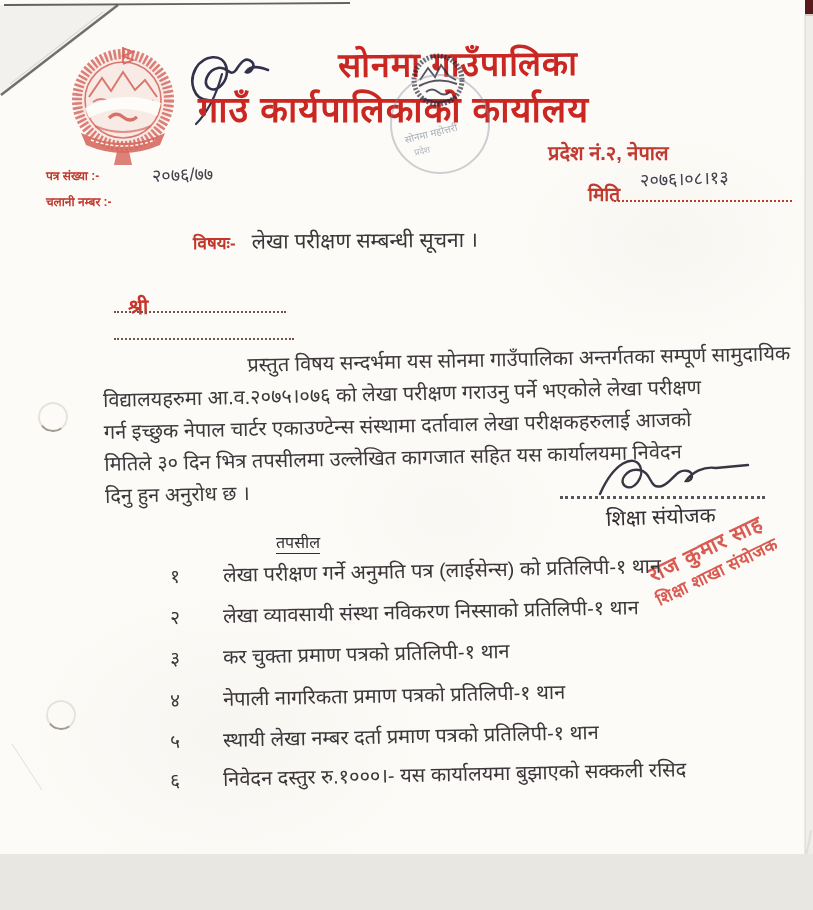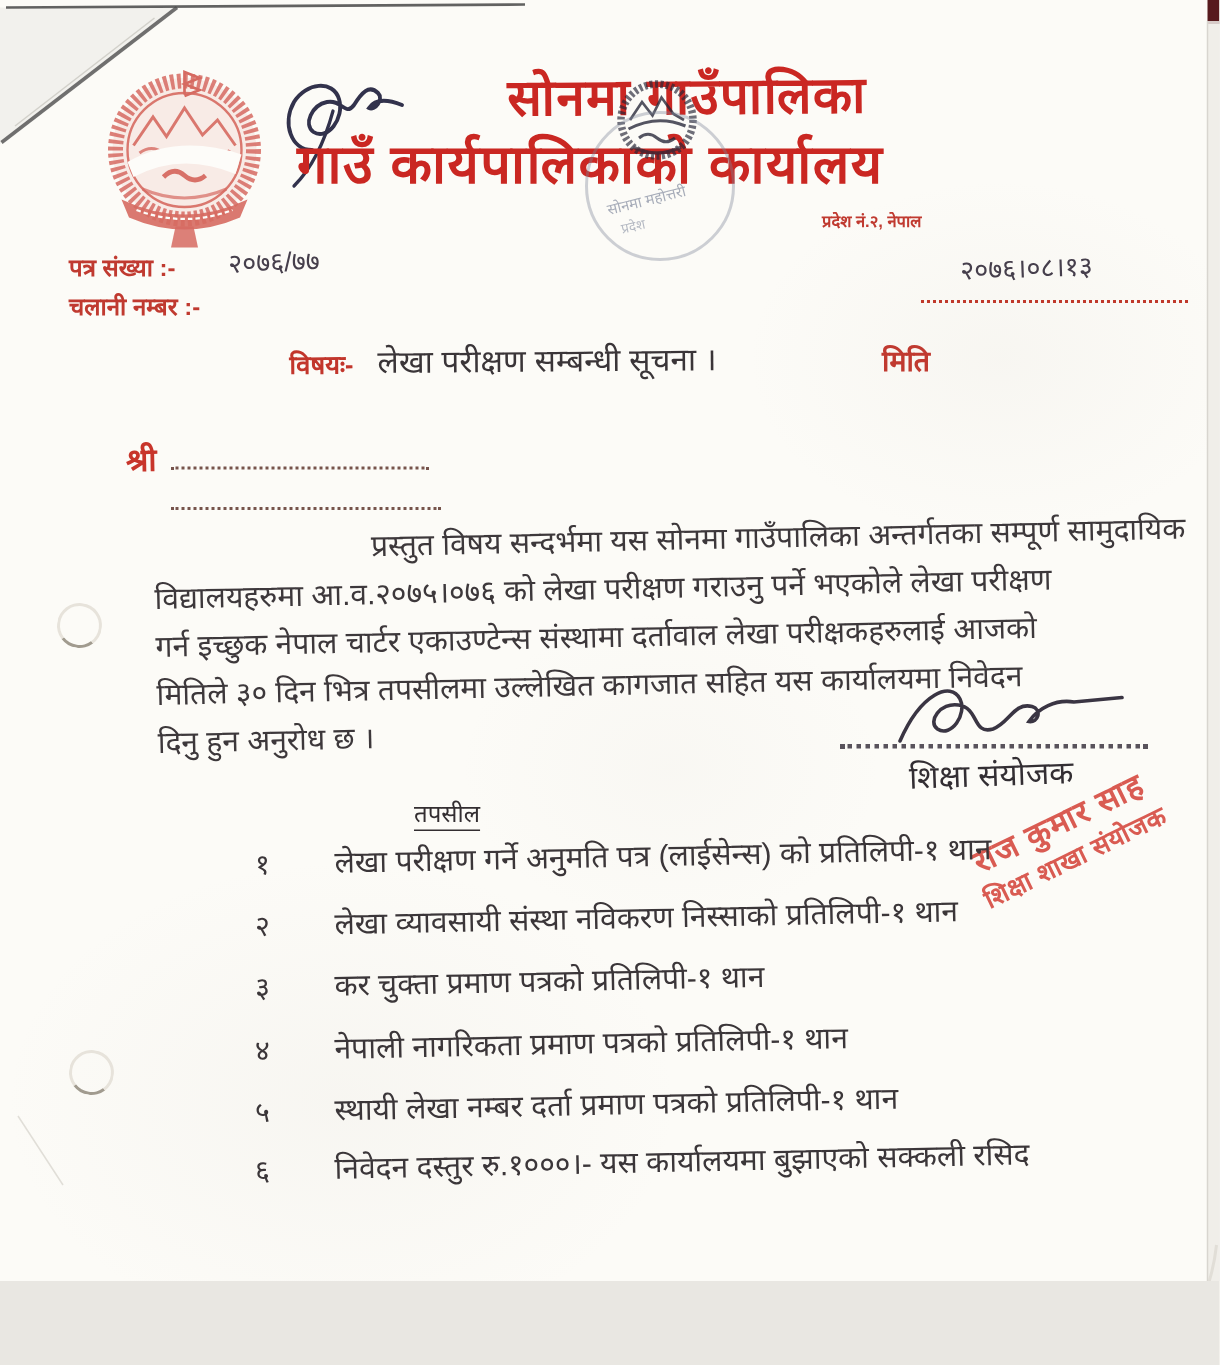--- a/index.html
+++ b/index.html
@@ -6,26 +6,26 @@
   .page{
     position:relative;width:813px;height:854px;overflow:hidden;
     font-family:Liberation Sans, sans-serif;
     background:
       radial-gradient(240px 170px at 82% 28%, rgba(208,203,192,.10), transparent 70%),
       radial-gradient(320px 230px at 28% 86%, rgba(205,200,190,.10), transparent 70%),
       radial-gradient(200px 150px at 55% 60%, rgba(210,206,196,.08), transparent 70%),
       #fcfbf7;
   }
   .abs{position:absolute;white-space:nowrap;}
-  .red{color:#c8352b;}
+  .red{color:#c8352b;margin-left:44px;}
   .title1{left:248px;top:40px;width:420px;text-align:center;font-size:34px;font-weight:bold;color:#ca2722;transform:rotate(-0.5deg);letter-spacing:1px;}
   .title2{left:198px;top:84px;width:534px;text-align:left;font-size:36px;font-weight:bold;color:#ca2722;letter-spacing:1px;}
   .addr{left:295px;top:133px;width:210px;text-align:center;font-size:22px;font-weight:bold;color:#ca2722;}
-  .prov{left:548px;top:139px;font-size:11px;font-weight:bold;color:#c03a30;}
-  .metaLabel{font-size:16px;font-weight:bold;color:#c03a30;}
+  .prov{left:548px;top:139px;font-size:20px;font-weight:bold;color:#c03a30;}
+  .metaLabel{font-size:12px;font-weight:bold;color:#c03a30;}
   .hand{font-size:18px;color:#463f4c;}
   .dotline{border-bottom:2px dotted #c0392b;height:20px;}
   .dotline-dark{border-bottom:2px dotted #76544c;height:16px;}
   .subjectLabel{font-size:17px;font-weight:bold;color:#c2362c;}
   .subjectText{font-size:21px;color:#3a3538;margin-left:16px;}
   .body-block{left:102px;top:352px;width:686px;transform:rotate(-1.25deg);transform-origin:left top;}
   .body-block .ln{font-size:20px;line-height:32px;color:#3d383b;white-space:nowrap;}
   .body-block .ln:first-child{text-indent:145px;}
   .sigdots{left:560px;top:478px;width:205px;height:18px;border-bottom:3px dotted #59535c;}
   .sigtitle{left:606px;top:502px;font-size:21px;color:#332e33;transform:rotate(-2deg);}
@@ -100,21 +100,21 @@
   <div class="abs roundstamp">
     <span class="t1">सोनमा महोत्तरी</span>
     <span class="t2">प्रदेश</span>
   </div>
 
   <div class="abs prov">प्रदेश नं.२, नेपाल</div>
 
   <div class="abs metaLabel" style="left:46px;top:167px;">पत्र संख्या :-</div>
   <div class="abs hand" style="left:152px;top:162px;transform:rotate(-2deg);">२०७६/७७</div>
   <div class="abs metaLabel" style="left:46px;top:193px;">चलानी नम्बर :-</div>
-  <div class="abs metaLabel" style="left:588px;top:181px;font-size:19px;margin-top:46px;">मिति</div>
+  <div class="abs metaLabel" style="left:588px;top:181px;font-size:19px;">मिति</div>
   <div class="abs dotline" style="left:614px;top:180px;width:178px;"></div>
   <div class="abs hand" style="left:640px;top:166px;transform:rotate(-2deg);">२०७६।०८।१३</div>
 
   <div class="abs" style="left:193px;top:226px;transform:rotate(-0.5deg);">
     <span class="subjectLabel">विषयः-</span><span class="subjectText">लेखा परीक्षण सम्बन्धी सूचना ।</span>
   </div>
 
   <div class="abs red" style="left:84px;top:292px;font-size:21px;font-weight:bold;transform:rotate(-1deg);">श्री</div>
   <div class="abs dotline-dark" style="left:114px;top:295px;width:172px;"></div>
   <div class="abs dotline-dark" style="left:114px;top:322px;width:180px;"></div>

